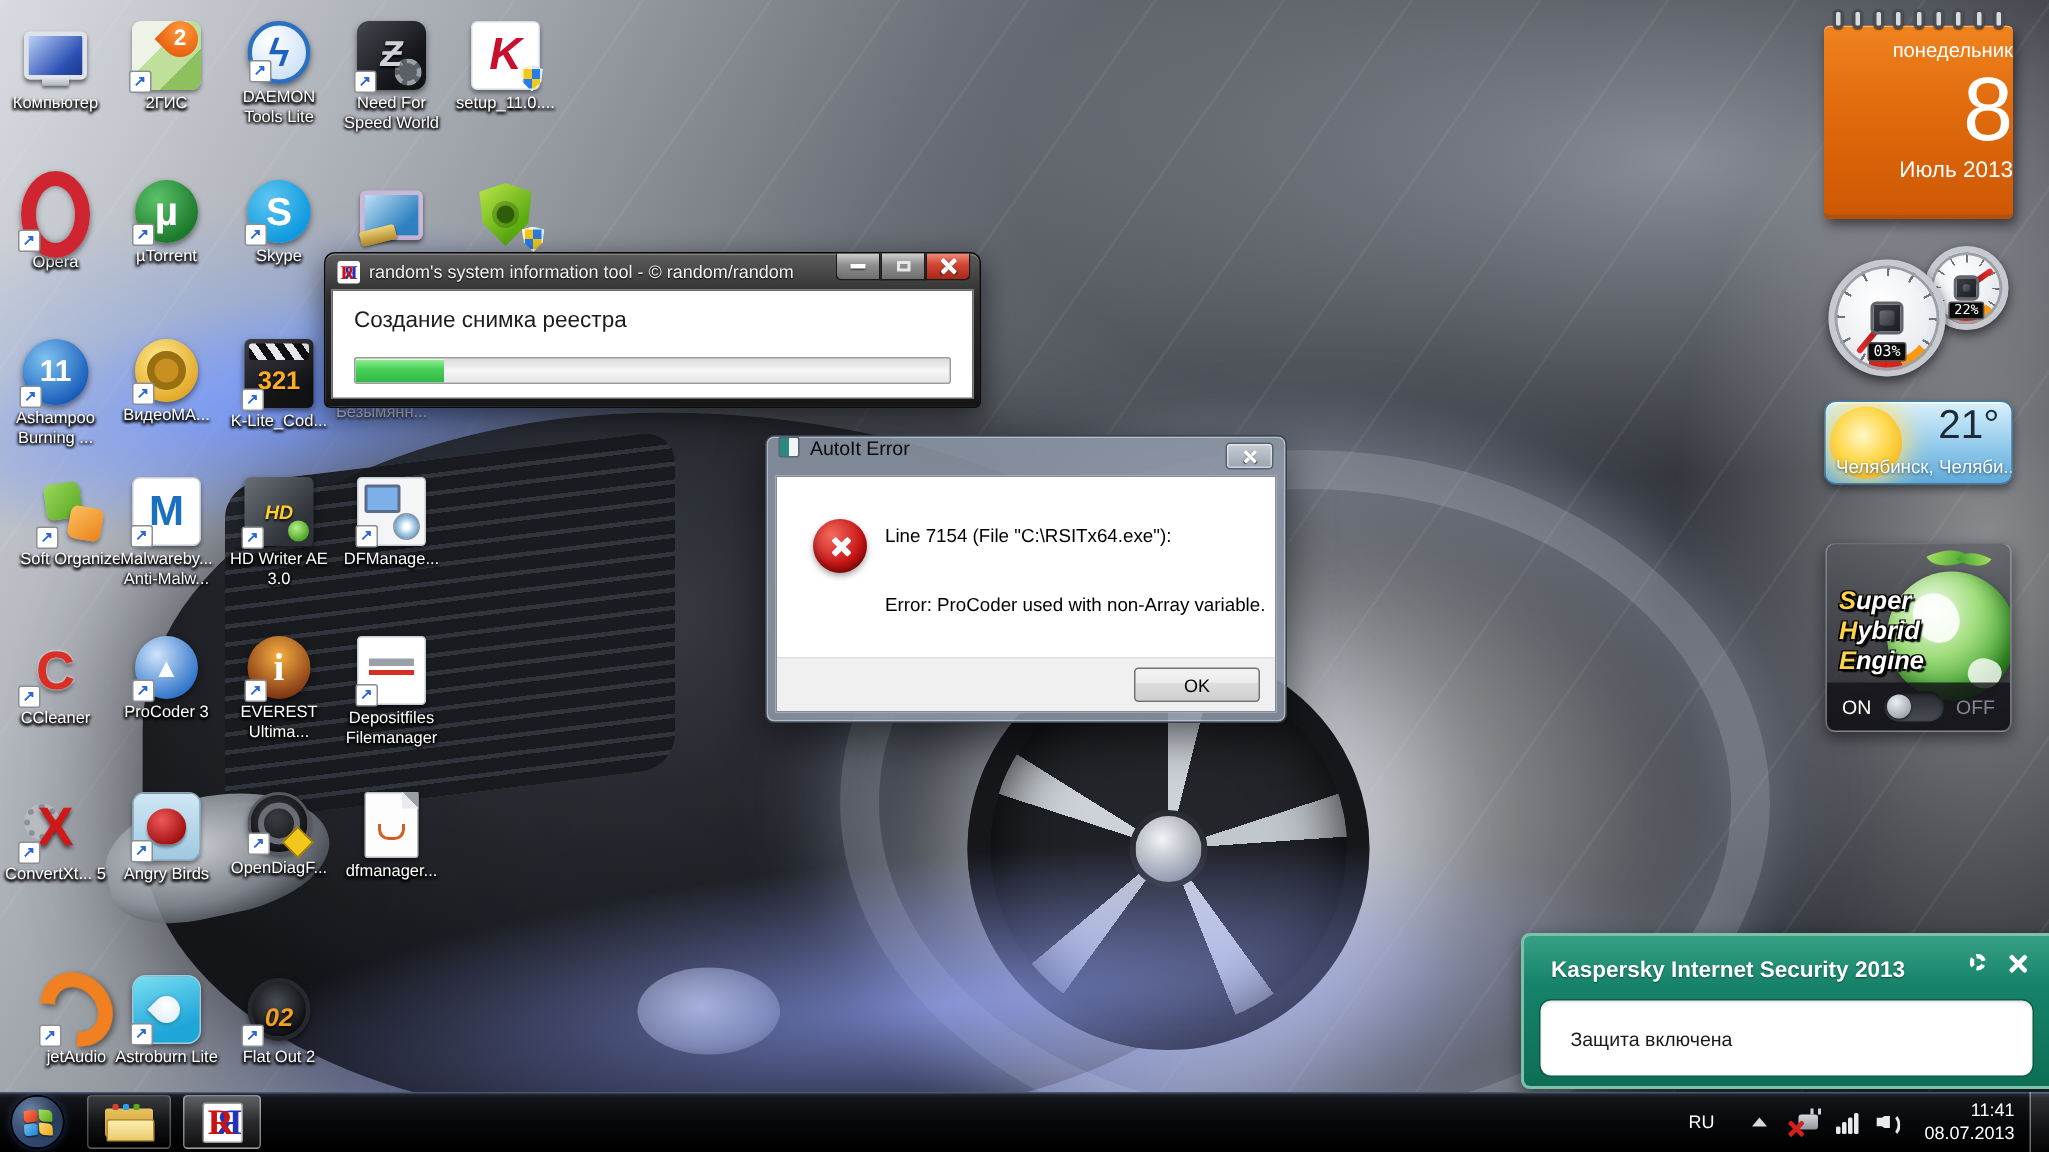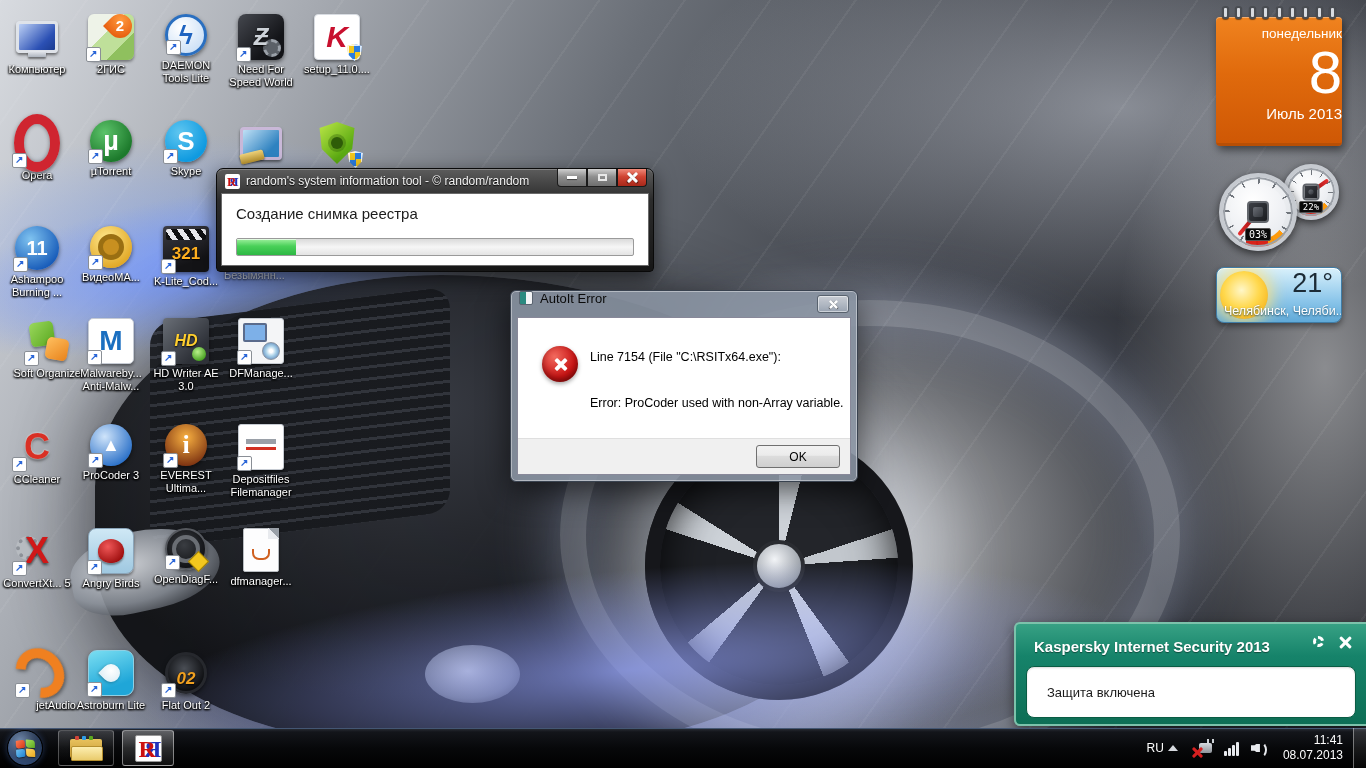--- a/index.html
+++ b/index.html
@@ -108,21 +108,21 @@
 
   .ic-softorg::before { content:""; position:absolute; left:4px; top:4px; width:24px; height:24px; border-radius:5px;
     background:linear-gradient(135deg,#9ad85c,#58a61e); transform:rotate(-8deg); box-shadow:0 2px 3px rgba(0,0,0,.4); }
   .ic-softorg::after { content:""; position:absolute; right:4px; bottom:4px; width:22px; height:22px; border-radius:5px;
     background:linear-gradient(135deg,#ffc060,#e8821a); transform:rotate(10deg); box-shadow:0 2px 3px rgba(0,0,0,.4); }
 
   .ic-mbam { background:#fff; border-radius:5px; border:1px solid #c6cbd4; box-shadow:0 2px 3px rgba(0,0,0,.4); }
   .ic-mbam .glyph { color:#1b6fc0; font-size:28px; }
 
   .ic-hdwriter { border-radius:4px; background:linear-gradient(135deg,#6a6f77,#2e3138 75%); box-shadow:0 2px 4px rgba(0,0,0,.5); }
-  .ic-hdwriter .glyph { color:#ffcf2e; font-size:16px; font-style:italic; text-shadow:0 1px 2px #000; }
+  .ic-hdwriter .glyph { color:#ffcf2e; font-size:13px; font-style:italic; text-shadow:0 1px 2px #000; }
   .ic-hdwriter::after { content:""; position:absolute; right:3px; bottom:3px; width:14px; height:14px; border-radius:50%;
     background:radial-gradient(circle at 40% 35%, #b8f08a, #46a020 75%); }
 
   .ic-dfmanage { background:#f4f5f7; border-radius:3px; border:1px solid #c6cbd2; box-shadow:0 2px 3px rgba(0,0,0,.4); }
   .ic-dfmanage::before { content:""; position:absolute; left:4px; top:4px; width:20px; height:15px;
     border:2px solid #5a6b8c; border-radius:2px; background:#7db0e8; }
   .ic-dfmanage::after { content:""; position:absolute; right:3px; bottom:3px; width:16px; height:16px; border-radius:50%;
     background:radial-gradient(circle, #ffffff 15%, #a8d0e8 45%, #6890c0 80%); border:1px solid #8893a0; }
 
   .ic-ccleaner .glyph { color:#d93025; font-size:36px;
@@ -346,21 +346,21 @@
   .folder-icon::after { content:""; position:absolute; left:1px; bottom:0; width:30px; height:13px; border-radius:2px 2px 1px 1px;
     background:linear-gradient(180deg,#fdeeb0,#e9cb6c); border:1px solid #b58f2e; }
   .folder-dots { position:absolute; left:5px; top:0; width:4px; height:4px; border-radius:1px; background:#d04438;
     box-shadow:7px 0 0 #2f9de8, 14px 0 0 #5ba81e; }
   .rsit-task-logo { position:relative; width:27px; height:27px; background:#fff; border-radius:2px; border:1px solid #999; overflow:hidden; }
   .rsit-task-logo b { position:absolute; font-family:"Liberation Serif",serif; font-size:24px; line-height:27px; }
   .rsit-task-logo .rb { color:#2233bb; left:8px; transform:scaleX(-1); }
   .rsit-task-logo .rr { color:#cc1111; left:3px; }
 
   .tray { position:absolute; right:0; top:0; height:40px; display:flex; align-items:center; }
-  .tray-lang { color:#fff; font-size:12px; margin-right:4px; }
+  .tray-lang { color:#fff; font-size:12px; margin-right:25px; }
   .tray-arrow { width:0; height:0; border-left:5px solid transparent; border-right:5px solid transparent;
     border-bottom:6px solid #d6d9de; margin-right:14px; }
   .tray-plug { position:relative; width:22px; height:20px; margin-right:10px; }
   .tray-plug::before { content:""; position:absolute; right:2px; top:5px; width:13px; height:10px; border-radius:2px;
     background:linear-gradient(180deg,#d6d9de,#8f949b); }
   .tray-plug::after { content:""; position:absolute; right:5px; top:1px; width:2px; height:4px; background:#cfd3d8;
     box-shadow:5px 0 0 #cfd3d8; }
   .tray-plug .redx { position:absolute; left:0; bottom:0; width:11px; height:11px; }
   .tray-plug .redx::before,.tray-plug .redx::after { content:""; position:absolute; left:4px; top:-1px; width:3px; height:13px;
     background:#d62020; border-radius:1px; }
@@ -548,21 +548,21 @@
       <div class="desktop-icon" style="left: 150px; top: 528px;">
         <div class="ic ic-opendiag">
           <span class="badge-arrow"></span>
         </div>
         <div class="icon-label">OpenDiagF...</div>
       </div>
       <div class="desktop-icon" style="left: 225px; top: 528px;">
         <div class="ic ic-dfmanager"></div>
         <div class="icon-label">dfmanager...</div>
       </div>
-      <div class="desktop-icon" style="left: 4px; top: 650px; text-align: right;">
+      <div class="desktop-icon" style="left: 15px; top: 650px;">
         <div class="ic ic-jetaudio">
           <span class="badge-arrow"></span>
         </div>
         <div class="icon-label">jetAudio</div>
       </div>
       <div class="desktop-icon" style="left: 75px; top: 650px;">
         <div class="ic ic-astroburn">
           <span class="badge-arrow"></span>
         </div>
         <div class="icon-label">Astroburn Lite</div>
@@ -658,20 +658,37 @@
     <div class="chip"></div>
     <div class="gauge-badge">03%</div>
   </div>
 
   <div class="gadget weather">
     <div class="sun"></div>
     <div class="weather-temp">21°</div>
     <div class="weather-city">Челябинск, Челяби...</div>
   </div>
 
+  <div class="gadget she">
+    <div class="leaf"></div>
+    <div class="leaf l2"></div>
+    <div class="globe"></div>
+    <div class="she-text">
+      <div>Super</div>
+      <div>Hybrid</div>
+      <div>Engine</div>
+    </div>
+    <div class="she-bar">
+      <span class="she-on">ON</span>
+      <span class="she-toggle">
+          <span class="she-knob"></span>
+        </span>
+      <span class="she-off">OFF</span>
+    </div>
+  </div>
 
   <div class="kis">
     <div class="kis-title">Kaspersky Internet Security 2013</div>
     <div class="kis-gear"></div>
     <div class="kis-close"></div>
     <div class="kis-box">
       <span class="kis-status">Защита включена</span>
     </div>
   </div>
 

